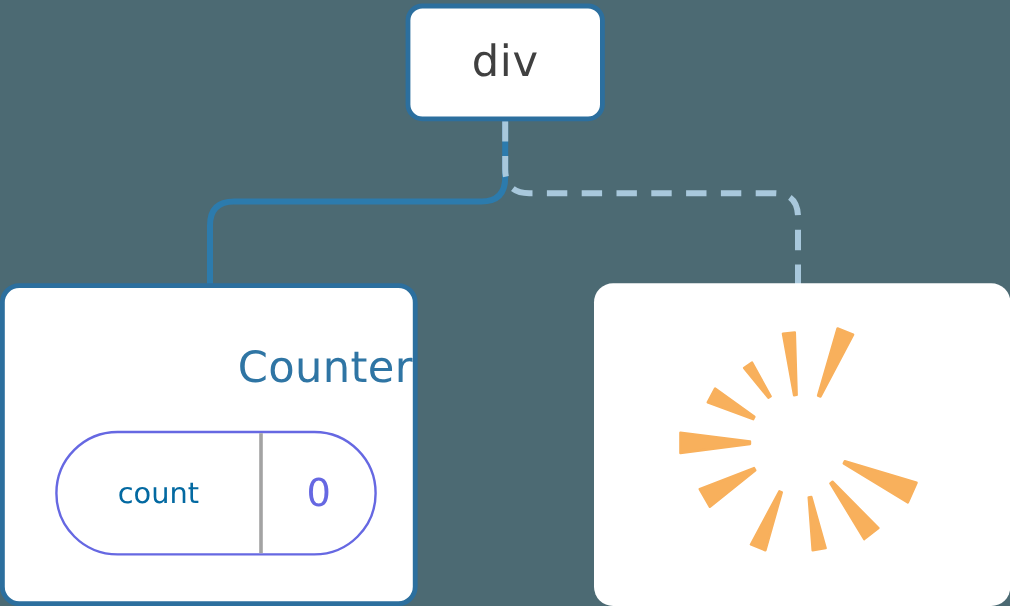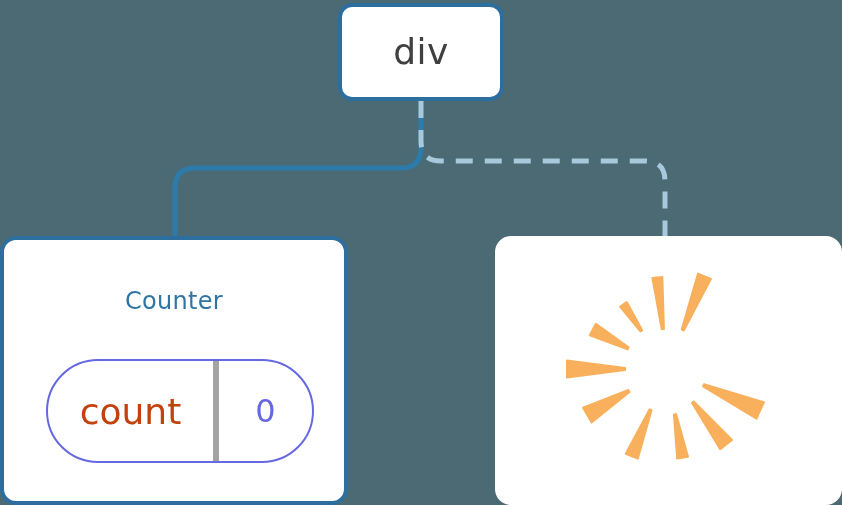--- a/index.html
+++ b/index.html
@@ -66,23 +66,23 @@
     font-size: 36px;
     font-family: "DejaVu Sans", sans-serif;
     letter-spacing: 0.5px;
     line-height: 1;
   }
   .counter-title {
     position: absolute;
     left: 0;
     right: 0;
     top: 49px;
-    text-align: center;
+    text-align: right;
     color: #2f75a4;
-    font-size: 24px;
+    font-size: 36px;
     font-family: "DejaVu Sans", sans-serif;
     letter-spacing: 0.3px;
     line-height: 1;
   }
 
   
   .pill {
     position: absolute;
     left: 42px;
     top: 119px;
@@ -92,24 +92,24 @@
     border-radius: 52px;
     box-sizing: border-box;
     display: flex;
     align-items: stretch;
   }
   .pill-key {
     flex: 0 0 171px;
     display: flex;
     align-items: center;
     justify-content: center;
-    color: #c2410c;
-    font-size: 36px;
+    color: #0369a1;
+    font-size: 24px;
     font-family: "DejaVu Sans", sans-serif;
-    border-right: 6px solid #a3a3a3;
+    border-right: 3px solid #a3a3a3;
     box-sizing: border-box;
   }
   .pill-value {
     flex: 1 1 auto;
     display: flex;
     align-items: center;
     justify-content: center;
     color: #6668e2;
     font-size: 32px;
     font-family: "DejaVu Sans", sans-serif;

